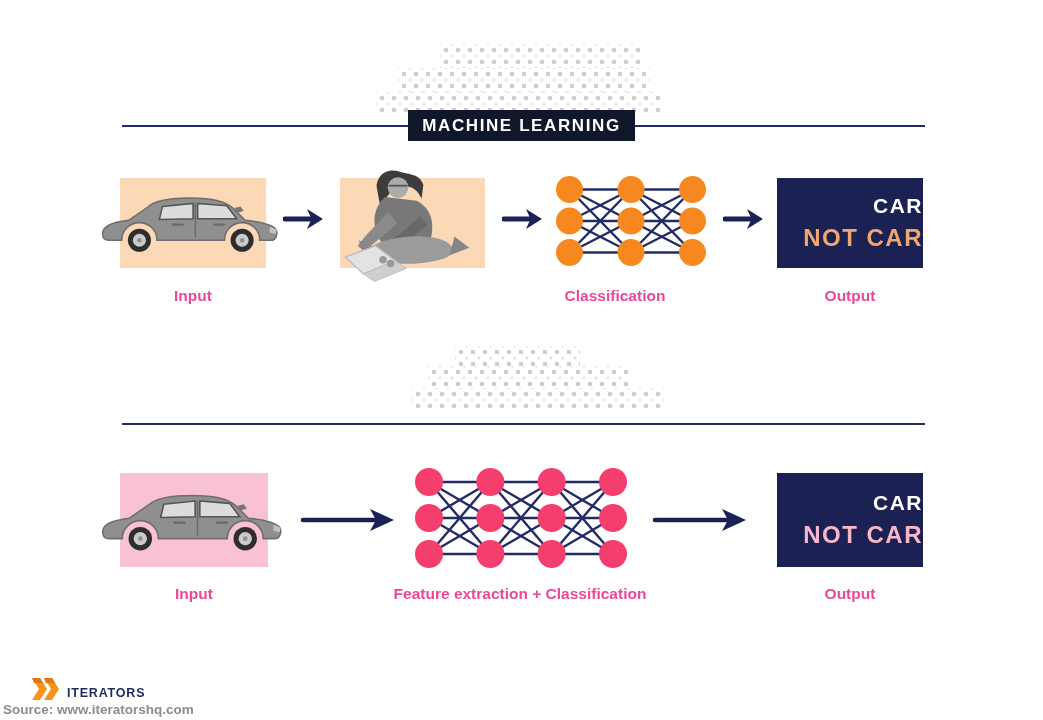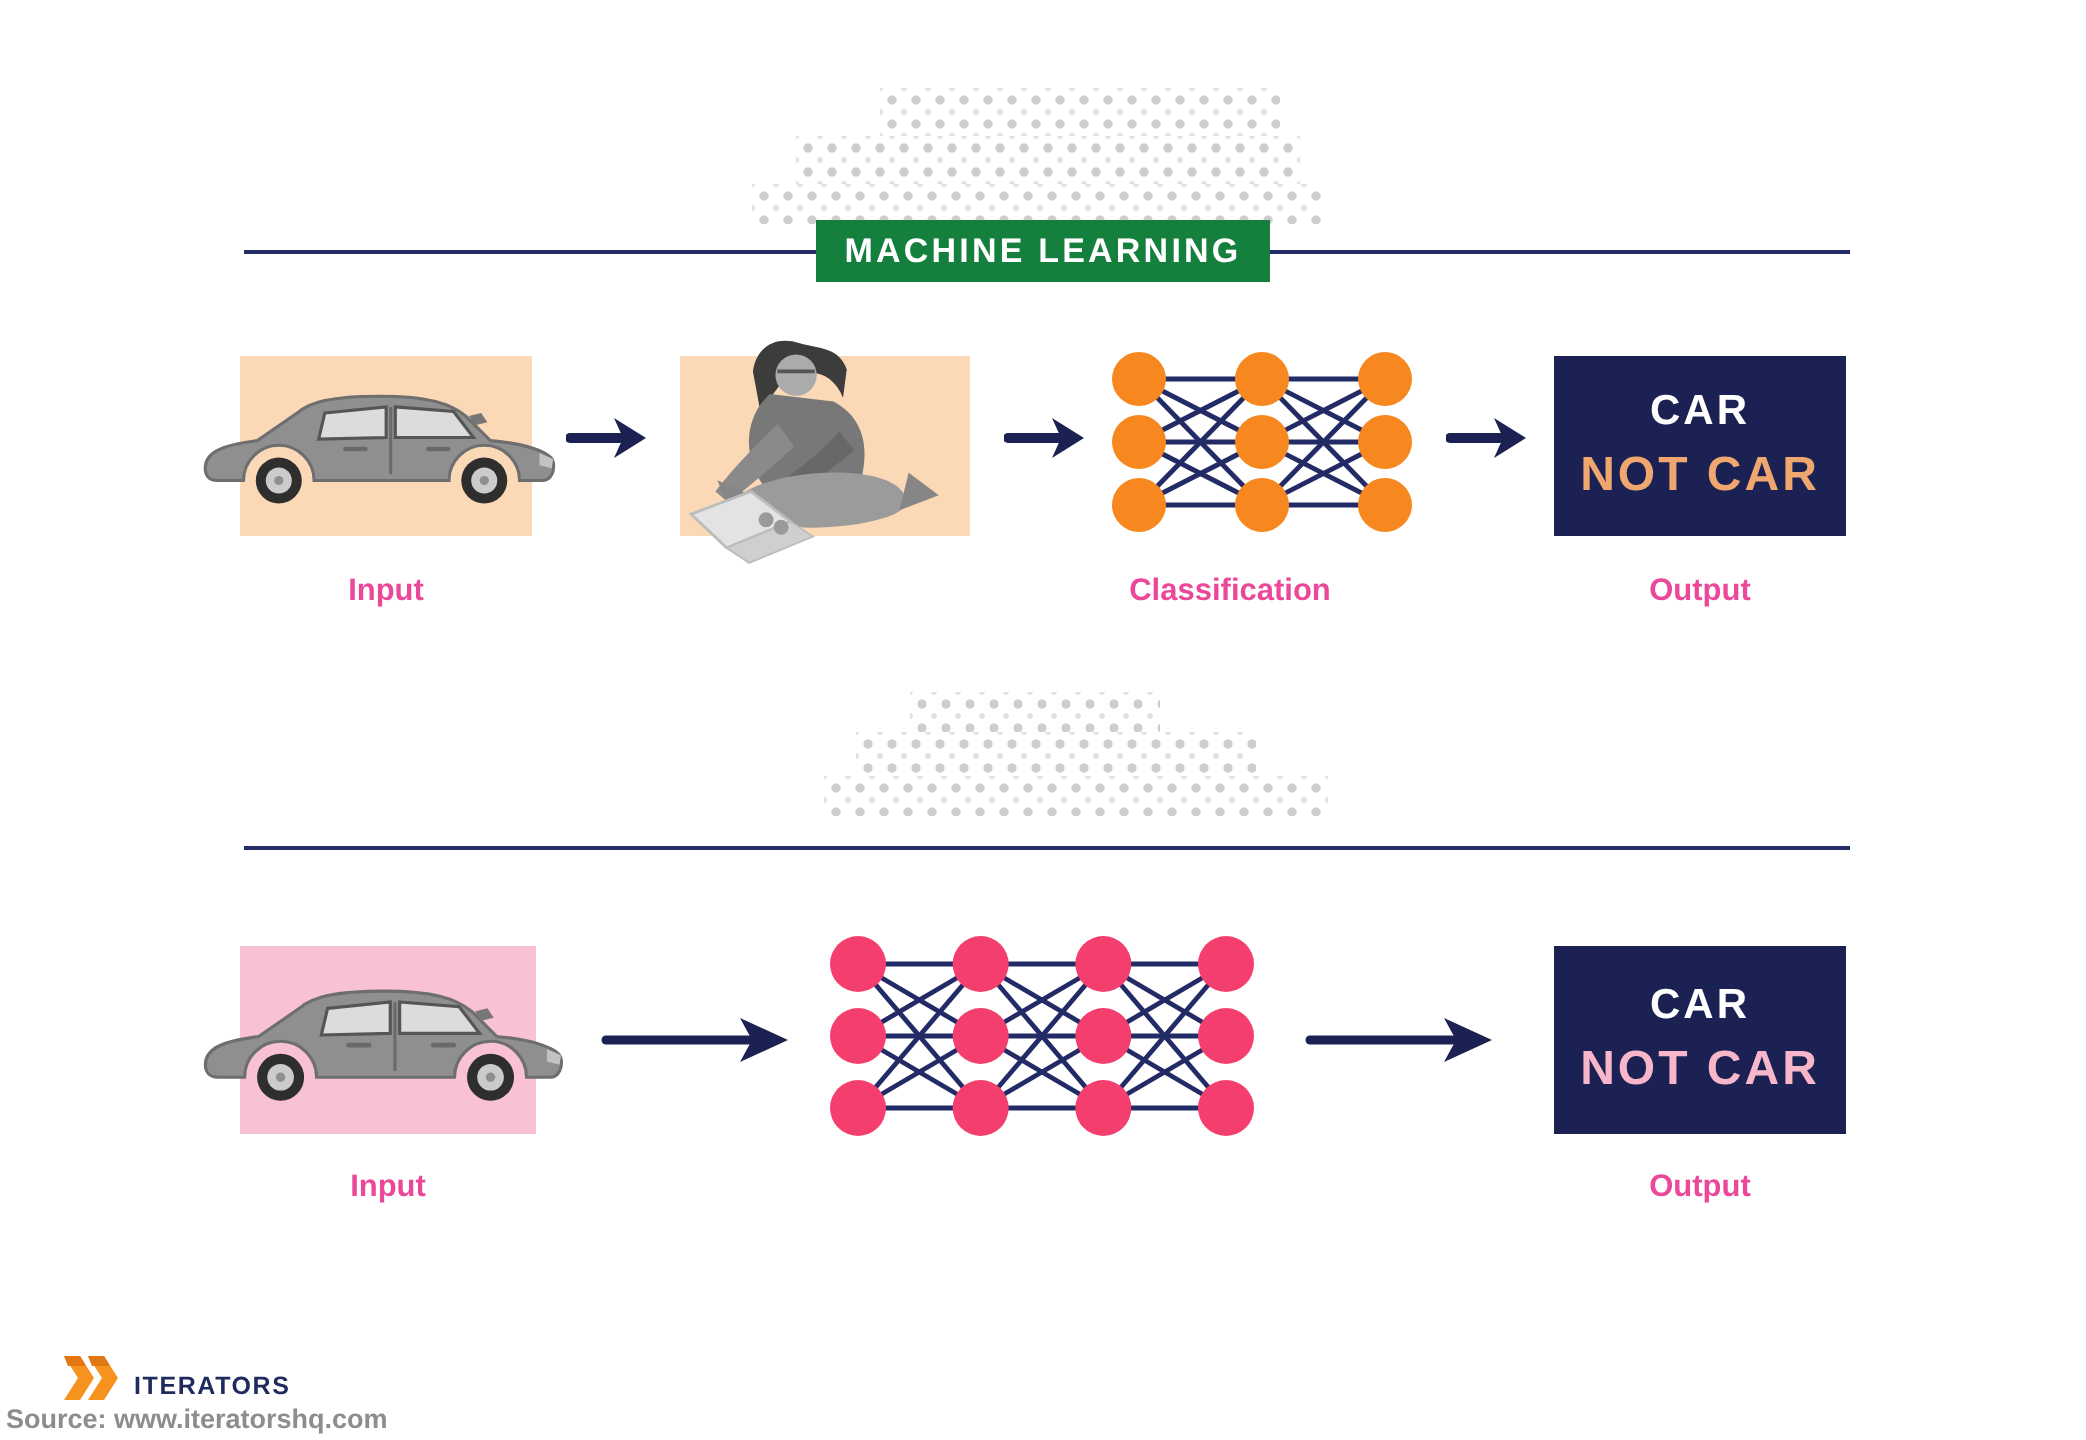--- a/index.html
+++ b/index.html
@@ -4,37 +4,37 @@
 <style>
   html,body{margin:0;padding:0;background:#fff;}
   #canvas{
     position:relative;width:1043px;height:720px;background:#fff;overflow:hidden;
     font-family:"Liberation Sans",sans-serif;color:#2b3166;
   }
   .abs{position:absolute;}
   
   .rule{height:2px;background:#232b66;}
   .title-box{
-    background:#15803d;color:#fff;display:flex;align-items:center;justify-content:center;
+    background:#0f172a;color:#fff;display:flex;align-items:center;justify-content:center;
     font-weight:700;font-size:17px;letter-spacing:1.6px;
   }
   
   .dots{
     background-image:
       radial-gradient(circle,#cdcdcd 2px, rgba(0,0,0,0) 2.6px),
       radial-gradient(circle,#e0e0e0 1.2px, rgba(0,0,0,0) 1.7px);
     background-size:12px 12px,12px 12px;
     background-position:0 0,6px 6px;
   }
   
   .panel-peach{background:#fbd8b6;}
   .panel-pink{background:#f9c2d3;}
   
   .output-box{
-    background:#1b2152;display:flex;flex-direction:column;align-items:center;justify-content:center;
+    background:#1b2152;display:flex;flex-direction:column;align-items:flex-end;justify-content:center;
     gap:6px;
   }
   .output-box .l1{color:#ffffff;font-weight:700;font-size:21px;letter-spacing:1.5px;}
   .output-box .l2{font-weight:700;font-size:24px;letter-spacing:1.5px;}
   .ml-notcar{color:#f0a76f;}
   .dl-notcar{color:#f7b6ca;}
   
   .step-label{font-size:15.5px;font-weight:700;text-align:center;color:#ec4899;}
   
   .logo-text{font-size:12.5px;font-weight:800;color:#1f2a5e;letter-spacing:.8px;}
@@ -219,20 +219,21 @@
     <line x1="3" y1="14" x2="76" y2="14" stroke="#1b2152" stroke-width="4.5" stroke-linecap="round"></line>
     <path d="M70 3 L94 14 L70 25 L76 14 Z" fill="#1b2152"></path>
   </svg>
 
   <div class="abs output-box" style="left:777px;top:473px;width:146px;height:94px;">
     <span class="l1">CAR</span>
     <span class="l2 dl-notcar">NOT CAR</span>
   </div>
 
   <div class="abs step-label" style="left:120px;top:585px;width:148px;">Input</div>
+  <div class="abs step-label" style="left:340px;top:585px;width:360px;">Feature extraction + Classification</div>
   <div class="abs step-label" style="left:777px;top:585px;width:146px;">Output</div>
 
   <div class="abs" style="left:32px;top:678px;display:flex;align-items:flex-end;gap:8px;">
     <svg width="27" height="22" viewBox="0 0 27 22">
       <polygon points="0,0 8,0 15,11 8,22 0,22 7,11" fill="#f6921e"></polygon>
       <polygon points="12,0 20,0 27,11 20,22 12,22 19,11" fill="#f6921e"></polygon>
       <polygon points="0,0 8,0 11,5 2,5" fill="#e07712"></polygon>
       <polygon points="12,0 20,0 23,5 14,5" fill="#e07712"></polygon>
     </svg>
     <span class="logo-text">ITERATORS</span>

